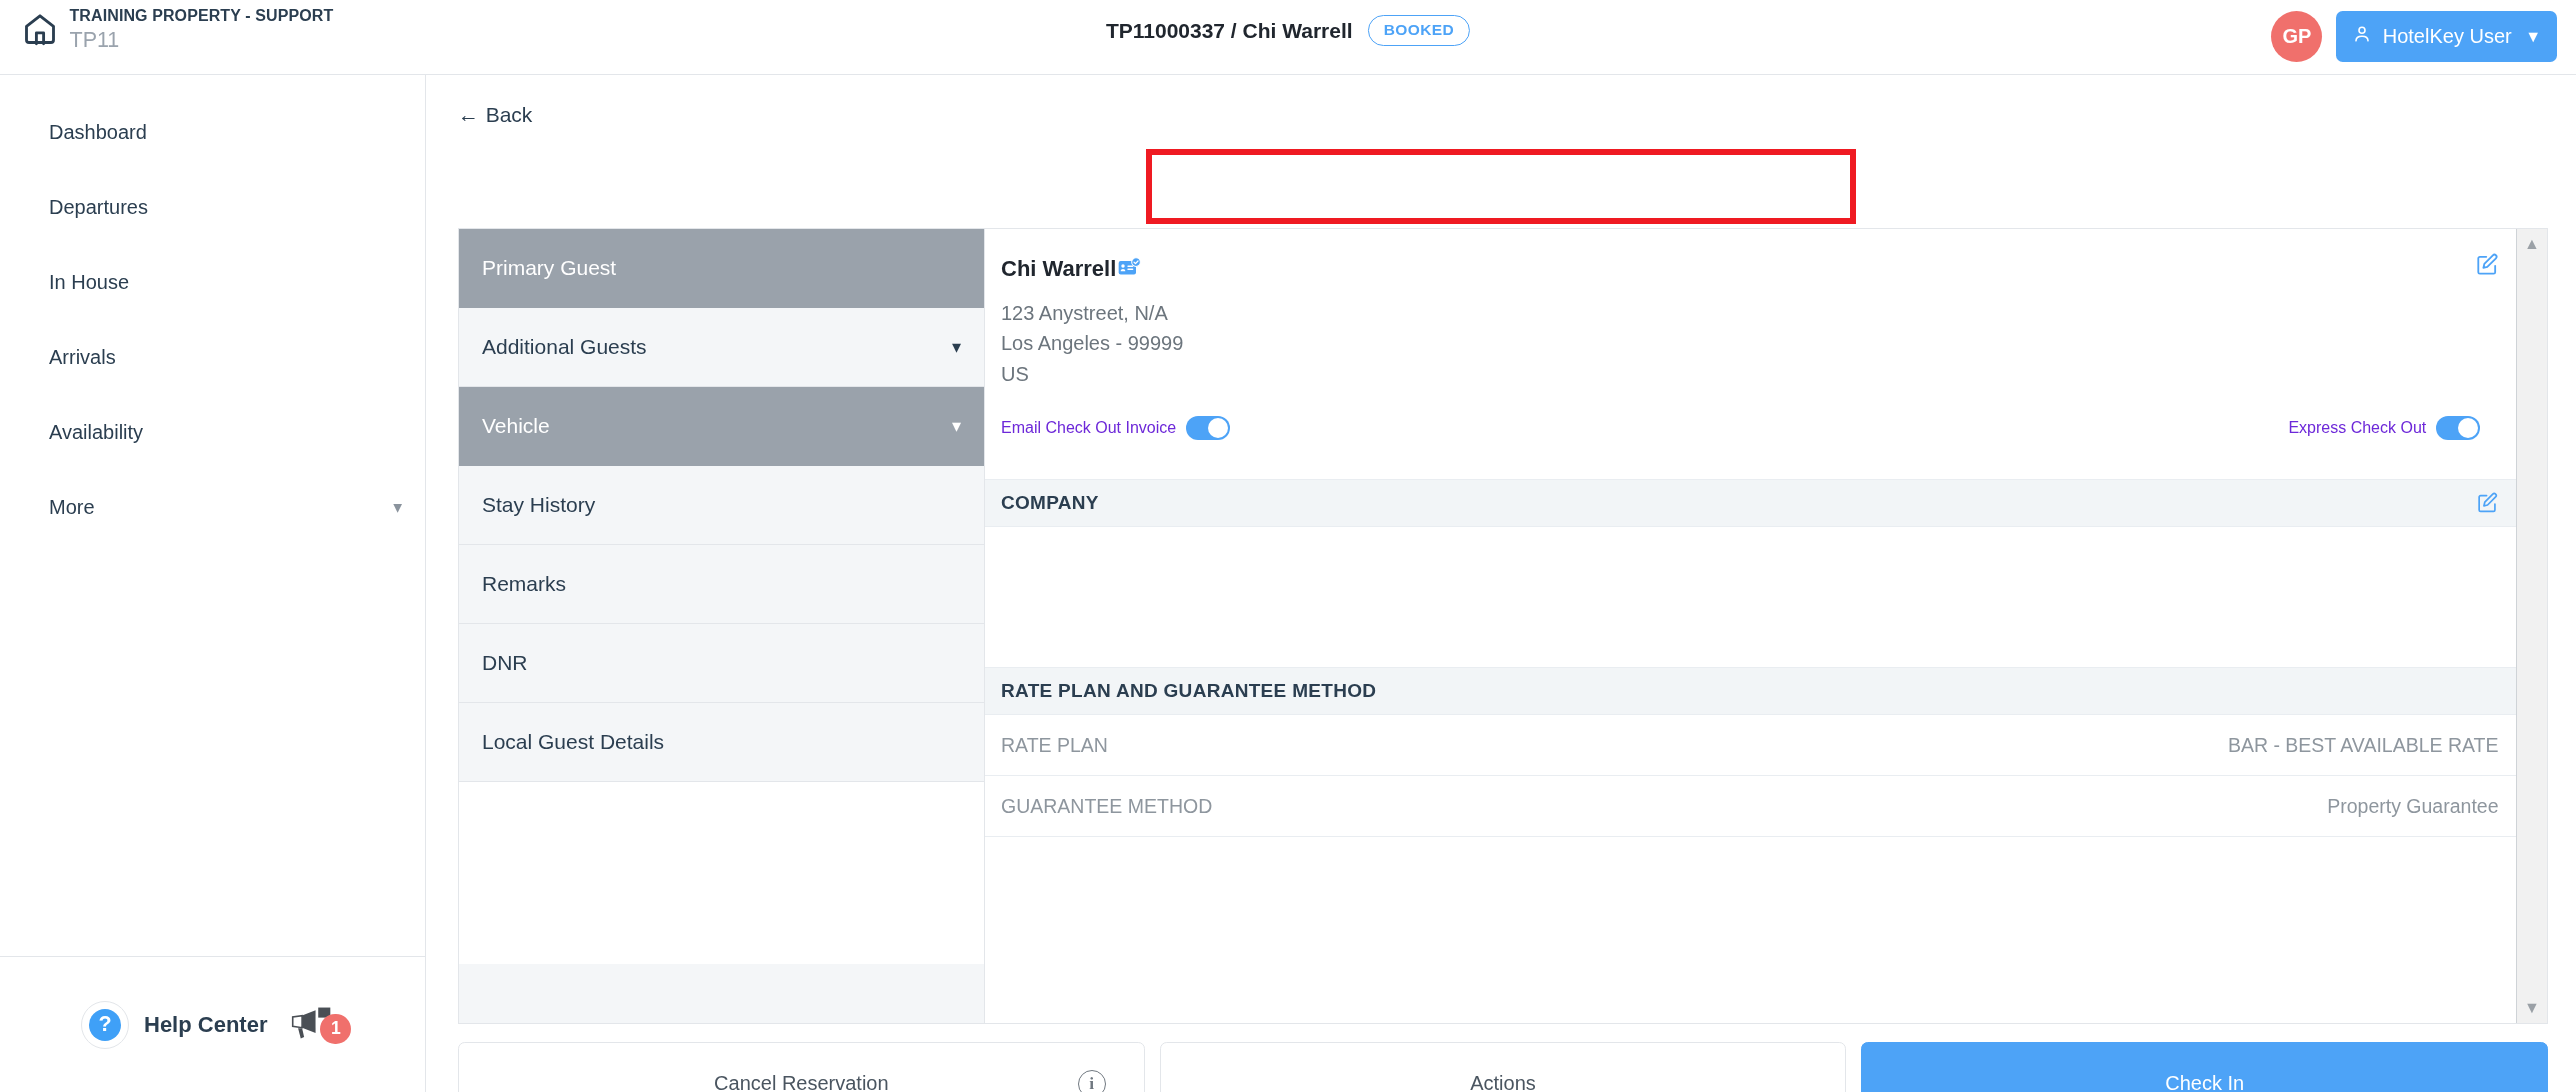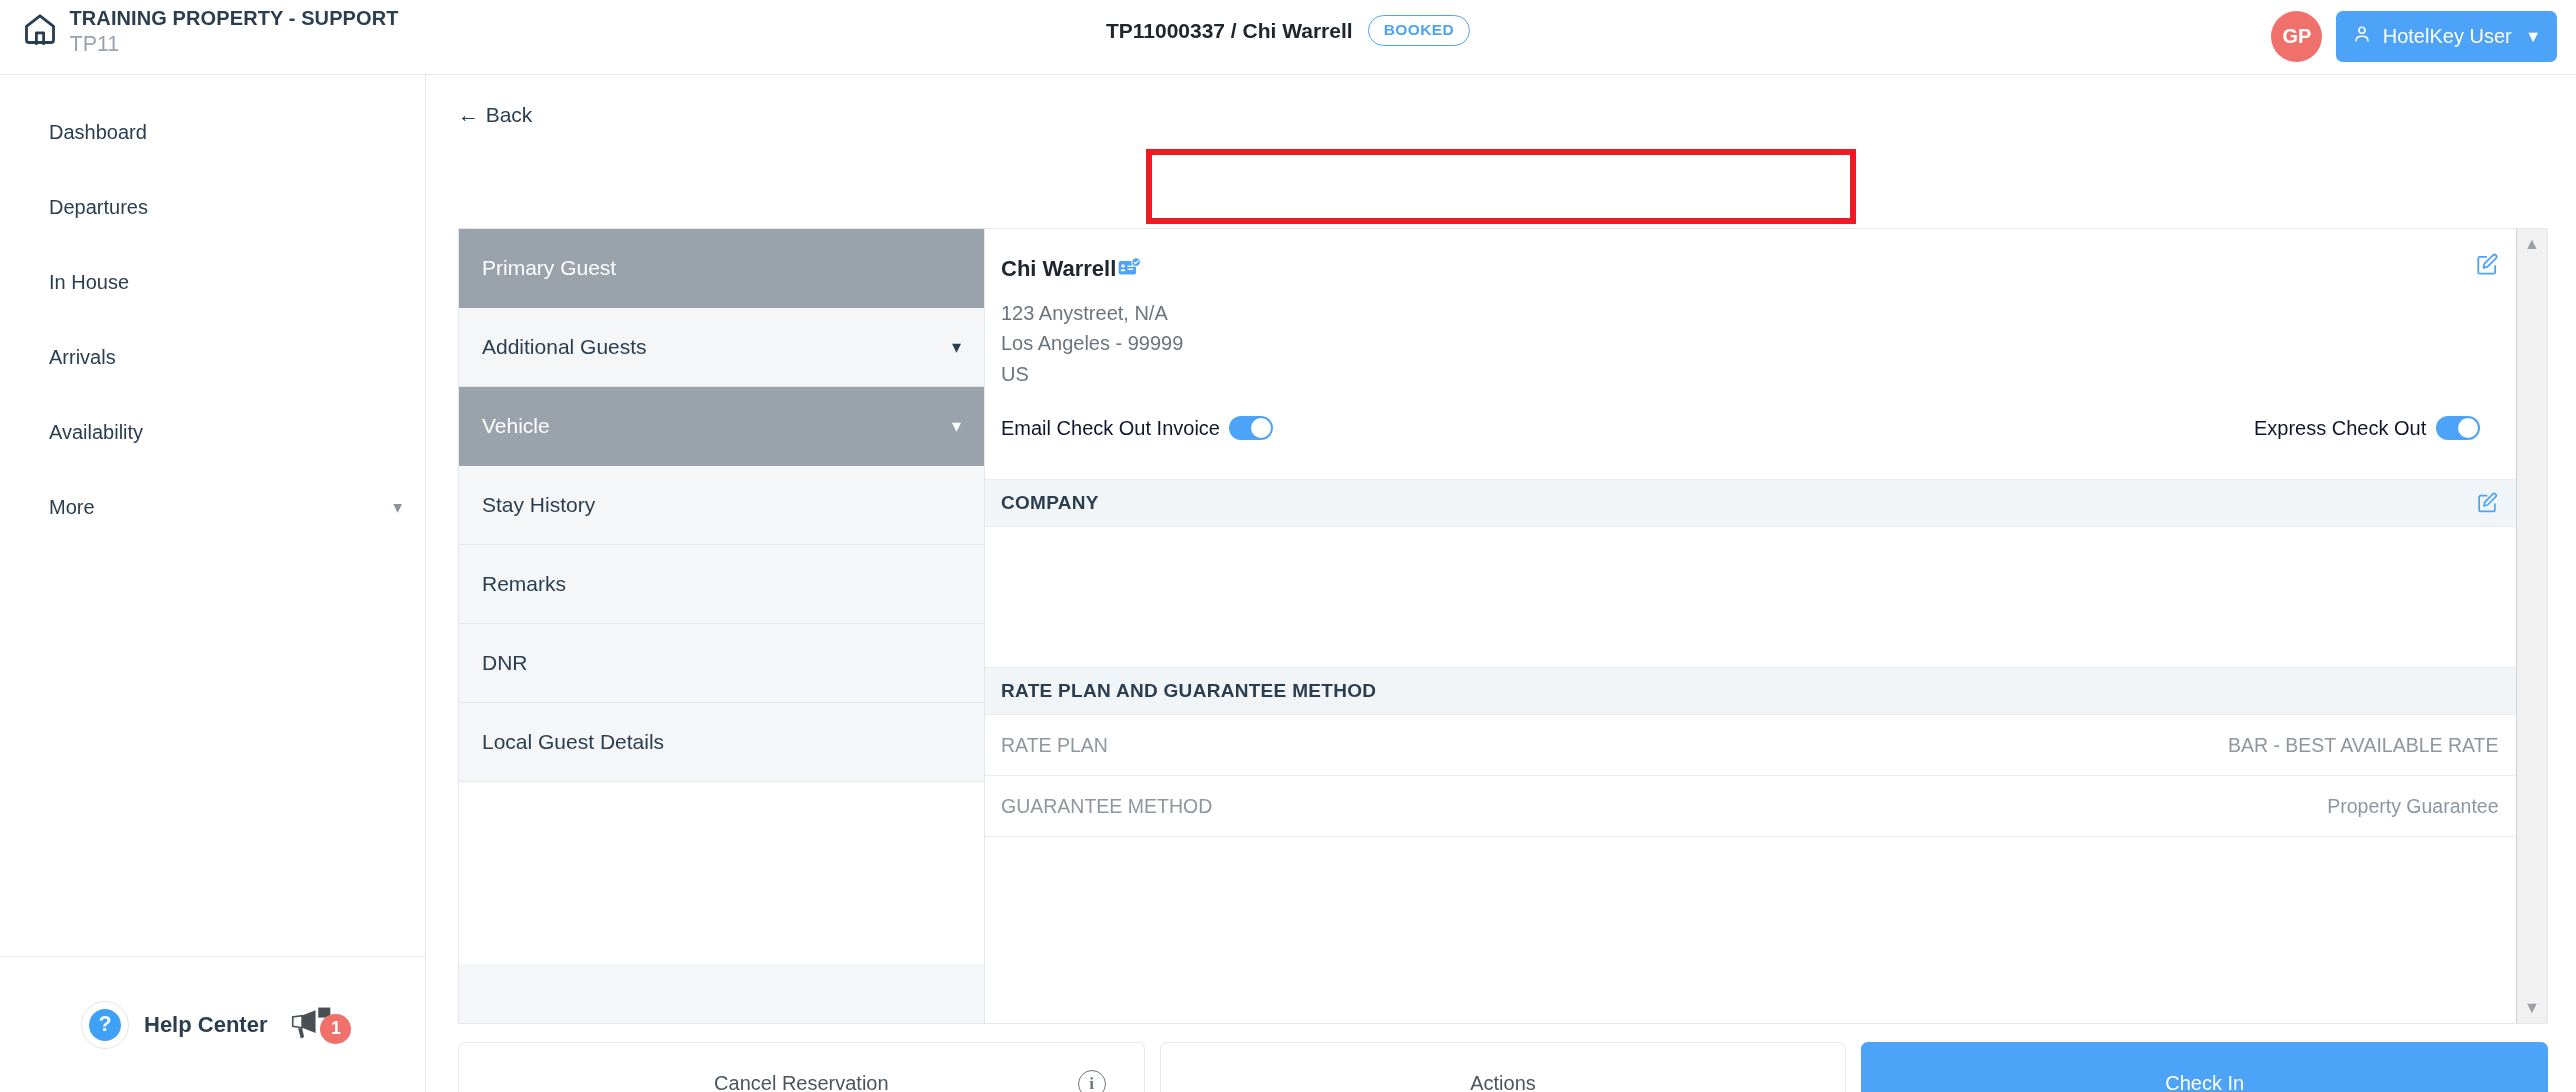--- a/index.html
+++ b/index.html
@@ -17,21 +17,21 @@
     background: #ffffff;
     border-bottom: 1.3px solid #e3e6ea;
   }
   .brand {
     position: absolute; left: 21.5px; top: 6.7px;
     display: flex; align-items: flex-start; gap: 12px;
   }
   .home-icon { width: 36px; height: 36px; margin-top: 4px; }
   .brand-text { display: flex; flex-direction: column; }
   .brand-title {
-    font-size: 20px; font-weight: 700; color: #2b3e50;
+    font-size: 16px; font-weight: 700; color: #2b3e50;
     letter-spacing: 0.1px; line-height: 1.12;
   }
   .brand-sub {
     font-size: 21.5px; color: #9aa3ad; line-height: 1.25; margin-top: 2px;
   }
 
   .header-center {
     position: absolute; left: 50%; top: 15px; transform: translateX(-50%);
     display: flex; align-items: center; gap: 15px; white-space: nowrap;
   }
@@ -161,21 +161,21 @@
 
   .guest-block { padding: 27px 31px 0 16px; position: relative; }
   .guest-name-row { display: flex; align-items: center; gap: 2px; }
   .guest-name { font-size: 22px; font-weight: 700; color: #20262e; }
   .addr { font-size: 20px; color: #6c757d; margin-top: 16px; line-height: 1.52; }
 
   .toggle-row {
     display: flex; align-items: center; margin-top: 27px;
     padding-right: 5.4px;
   }
-  .toggle-label { font-size: 20px; color: #0f172a; }
+  .toggle-label { font-size: 16px; color: #6d28d9; }
   .switch {
     width: 44px; height: 24px; border-radius: 12px; background: #4da3f7;
     position: relative; margin-left: 9.4px; flex: 0 0 auto; cursor: pointer;
   }
   .switch .knob {
     position: absolute; right: 2px; top: 2px;
     width: 20px; height: 20px; border-radius: 50%; background: #fff;
   }
   .toggle-right { margin-left: auto; display: flex; align-items: center; }
 

